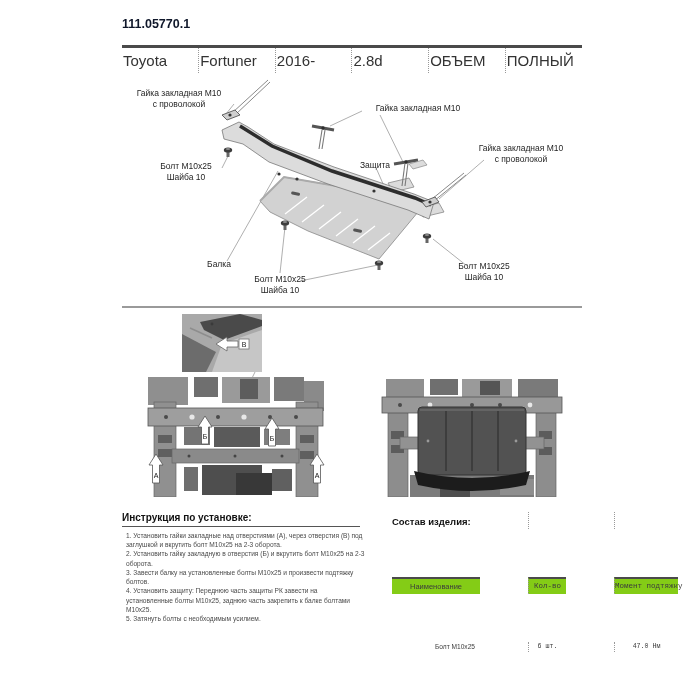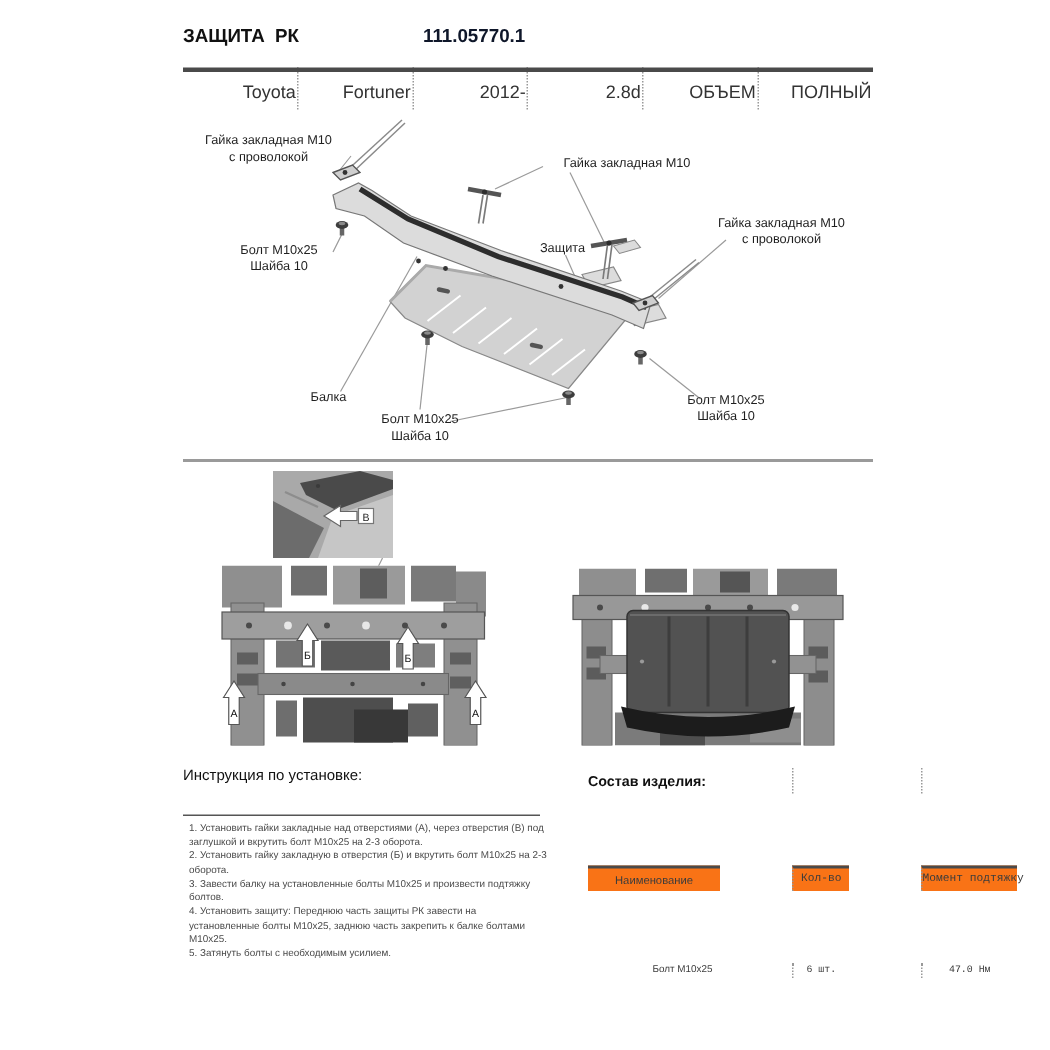--- a/index.html
+++ b/index.html
@@ -9,80 +9,79 @@
   
   .doc-header{line-height:1.2;}
   .doc-type{font-size:11px;color:#2b2b2b;letter-spacing:.2px;}
   .title-row{display:flex;align-items:baseline;margin-top:1px;}
   .product-name{font-size:12.5px;font-weight:bold;color:#111;width:160px;white-space:pre;}
   .part-number{font-size:12.5px;font-weight:bold;color:#0f172a;}
 
   
   table.vehicle{width:100%;border-collapse:collapse;margin-top:13px;border-top:3px solid #4a4a4a;table-layout:fixed;}
   table.vehicle th{background:#e9e9e9;font-size:9px;font-weight:normal;color:#333;height:33px;text-align:center;vertical-align:middle;white-space:pre-line;line-height:1.25;}
-  table.vehicle td{font-size:12px;color:#333;height:23px;text-align:right;vertical-align:middle;margin-top:40px;}
+  table.vehicle td{font-size:15px;color:#333;height:23px;text-align:left;vertical-align:middle;margin-top:40px;}
   table.vehicle th + th, table.vehicle td + td{border-left:1px dotted #999;}
 
   
   .diagram{position:relative;width:460px;height:233px;}
   .diagram svg{position:absolute;left:0;top:0;}
   .dlabel{position:absolute;font-size:8.5px;color:#1f1f1f;text-align:center;white-space:pre-line;line-height:1.3;}
 
   .section-divider{border-top:2px solid #9a9a9a;width:460px;}
 
   
   .photos{position:relative;width:460px;height:202px;}
   .photos .overlay{position:absolute;left:0;top:0;}
   .inset{position:absolute;left:60px;top:6px;}
   .photo-left{position:absolute;left:22px;top:69px;}
   .photo-right{position:absolute;left:258px;top:71px;}
 
   
   .bottom{display:flex;margin-top:2px;}
   .instr-col{width:252px;}
-  .instr-heading{font-size:10px;font-weight:normal;color:#111;padding-bottom:20px;border-bottom:1.5px solid #555;width:238px;}
+  .instr-heading{font-size:10px;font-weight:bold;color:#111;padding-bottom:3px;border-bottom:1.5px solid #555;width:238px;}
   .steps{margin-top:4px;width:244px;}
   .step{font-size:6.6px;color:#4a4a4a;line-height:1.4;padding-left:4px;}
 
   .parts-col{margin-left:22px;width:190px;}
   .parts-grid{display:grid;grid-template-columns:88px 38px 64px;gap:48px;}
   .parts-grid > div{font-size:6.6px;color:#3c3c3c;}
   .pg-headrow{height:15px;display:flex;align-items:flex-end;padding-bottom:2px;}
   .pg-heading{font-size:9.5px;font-weight:bold;color:#111;white-space:nowrap;}
-  .pg-col{border-top:2px solid #4a4a4a;background:#f97316;font-size:7.5px !important;color:#333;text-align:center;padding:3px 0;white-space:nowrap;}
+  .pg-col{border-top:2px solid #4a4a4a;background:#84cc16;font-size:7.5px !important;color:#333;text-align:center;padding:3px 0;white-space:nowrap;}
   .pg-name{text-align:right;padding:1px 5px 1px 0;line-height:1.25;}
   .pg-qty{text-align:center;padding:1px 0;}
   .pg-torque{text-align:center;padding:1px 0;}
   .dot-l{border-left:1px dotted #999;font-family:Liberation Mono, monospace;}
 
   
   .footer{margin-top:7px;border-top:2.5px solid #3a3a3a;padding-top:5px;width:460px;}
   .footer .f1{font-size:8px;color:#333;line-height:1.55;}
   .footer .f2{font-size:8px;color:#333;line-height:1.55;}
   .footer .bold{font-weight:bold;color:#111;}
   .footer a.email{font-weight:bold;text-decoration:underline;}
 </style>
 </head>
 <body>
 
 <div class="page">
 
   <div class="doc-header">
     <div class="title-row">
-      <span class="product-name">ЗАЩИТА  РК</span>
       <span class="part-number">111.05770.1</span>
     </div>
   </div>
 
   <table class="vehicle">
     <tbody>
     <tr>
       <td>Toyota</td>
       <td>Fortuner</td>
-      <td>2012-</td>
+      <td>2016-</td>
       <td>2.8d</td>
       <td>ОБЪЕМ</td>
       <td>ПОЛНЫЙ</td>
     </tr>
   </tbody>
     </table>
 
   <div class="diagram">
     <svg width="460" height="233" viewBox="0 0 460 233">
 

